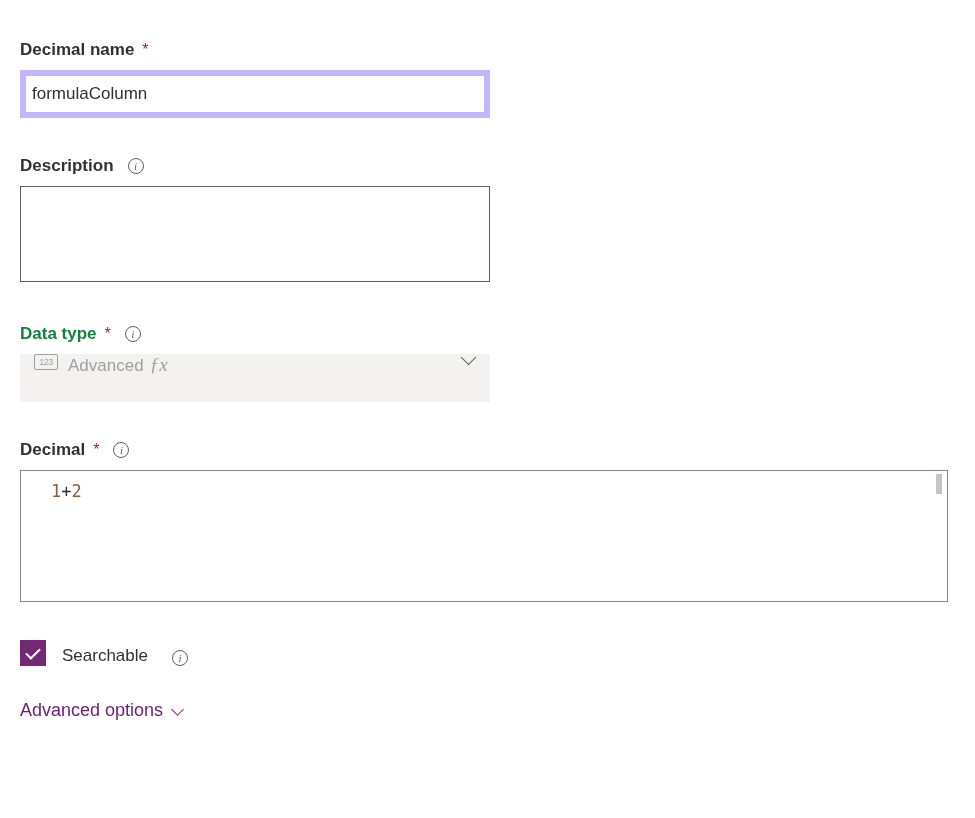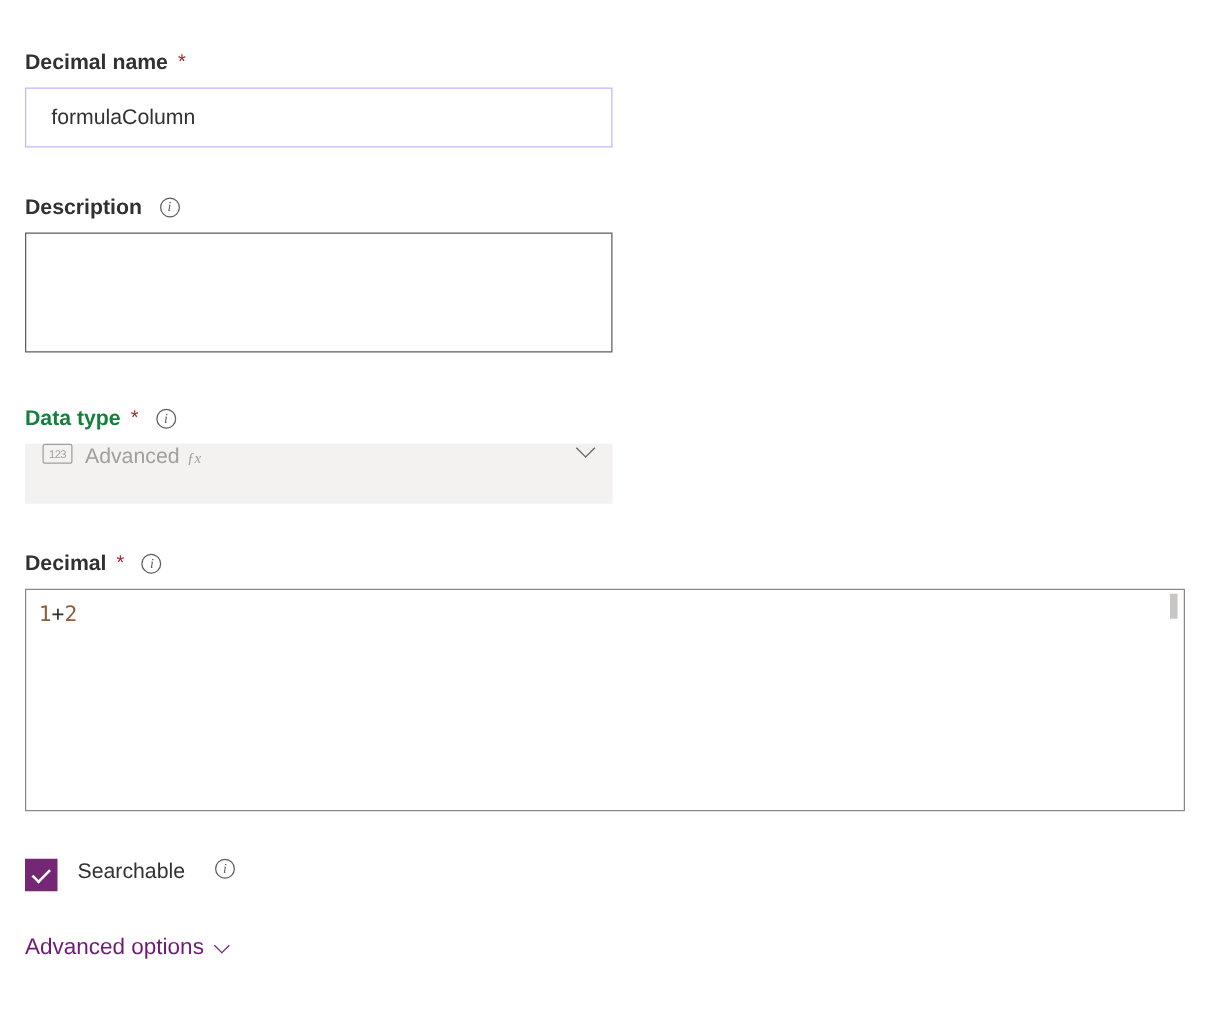--- a/index.html
+++ b/index.html
@@ -47,22 +47,22 @@
       font-size: 11px;
       font-style: italic;
       font-family: Georgia, serif;
       color: #605e5c;
       margin-left: 8px;
       font-weight: 400;
     }
     .text-input {
       width: 470px;
       height: 48px;
-      border: 1px solid #c4b5fd;
-      padding: 0 20px;
+      border: 6px solid #c4b5fd;
+      padding: 0 6px;
       font-size: 17px;
       color: #323130;
       outline: none;
       font-family: inherit;
     }
     .textarea-input {
       width: 470px;
       height: 96px;
       border: 1px solid #605e5c;
       padding: 10px 14px;
@@ -100,43 +100,43 @@
       font-size: 17px;
       flex: 1;
       display: flex;
       align-items: baseline;
       gap: 6px;
     }
     .fx-icon {
       color: #a19f9d;
       font-family: Georgia, serif;
       font-style: italic;
-      font-size: 12px;
+      font-size: 19px;
     }
     .chevron-down {
       width: 14px;
       height: 9px;
       position: relative;
     }
     .chevron-down::before {
       content: "";
       position: absolute;
       width: 10px;
       height: 10px;
       border-right: 1px solid #605e5c;
       border-bottom: 1px solid #605e5c;
       transform: rotate(45deg);
       top: -2px;
       left: 1px;
     }
     .formula-box {
       width: 928px;
-      height: 178px;
+      height: 132px;
       border: 1px solid #8a8886;
-      padding: 10px 10px;
+      padding: 10px 30px;
       font-size: 17px;
       position: relative;
       background: #ffffff;
     }
     .formula-text {
       font-family: "Segoe UI", monospace;
     }
     .formula-num {
       color: #8f5e3c;
     }
@@ -146,21 +146,21 @@
     .formula-scroll {
       position: absolute;
       right: 5px;
       top: 3px;
       width: 6px;
       height: 20px;
       background: #c8c6c4;
     }
     .checkbox-row {
       display: flex;
-      align-items: flex-start;
+      align-items: flex-end;
       gap: 16px;
       margin-bottom: 34px;
       margin-top: 10px;
     }
     .checkbox {
       width: 26px;
       height: 26px;
       background: #742774;
       display: flex;
       align-items: center;

